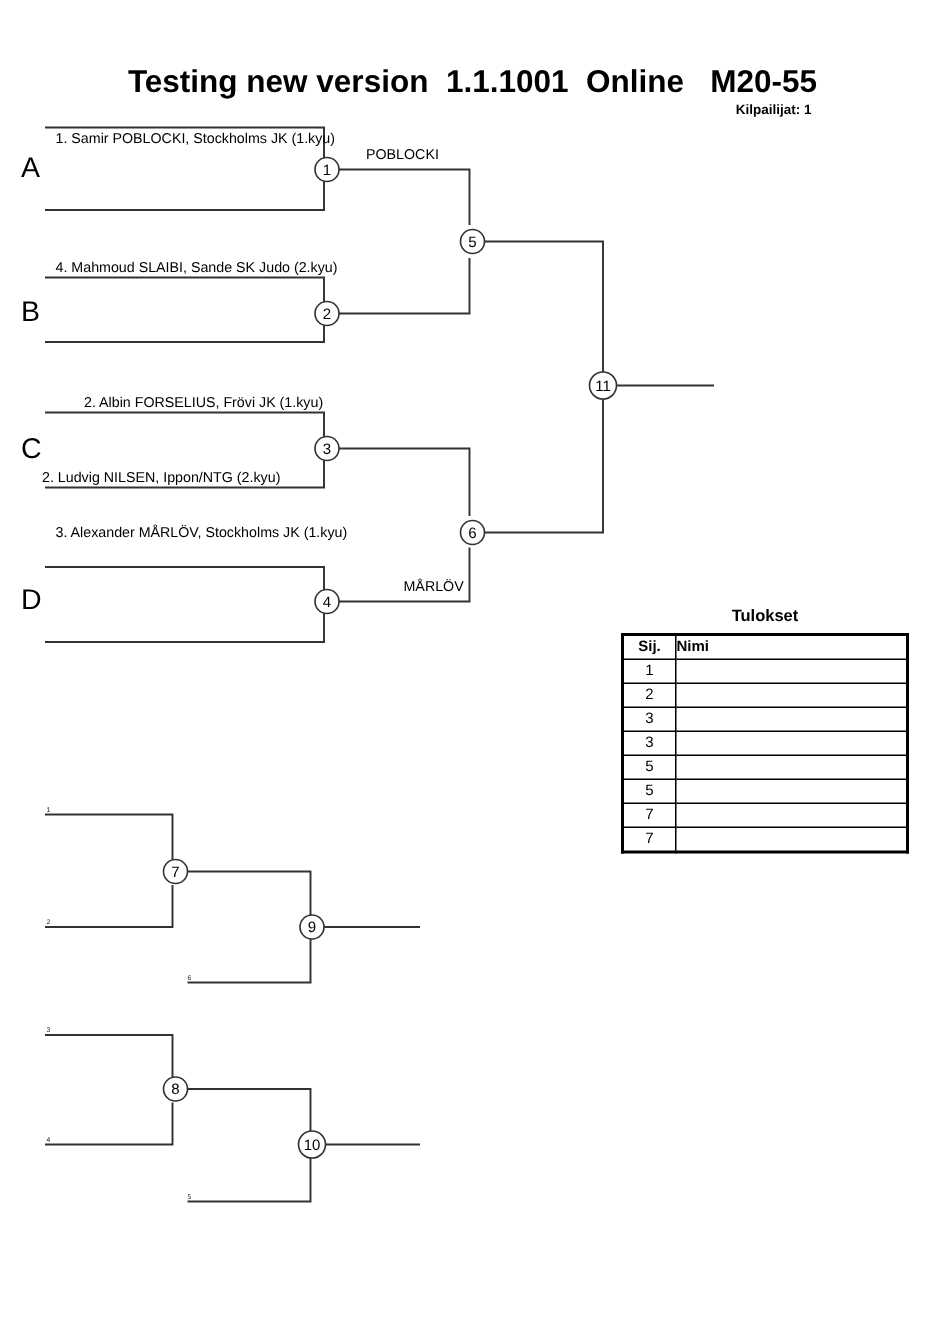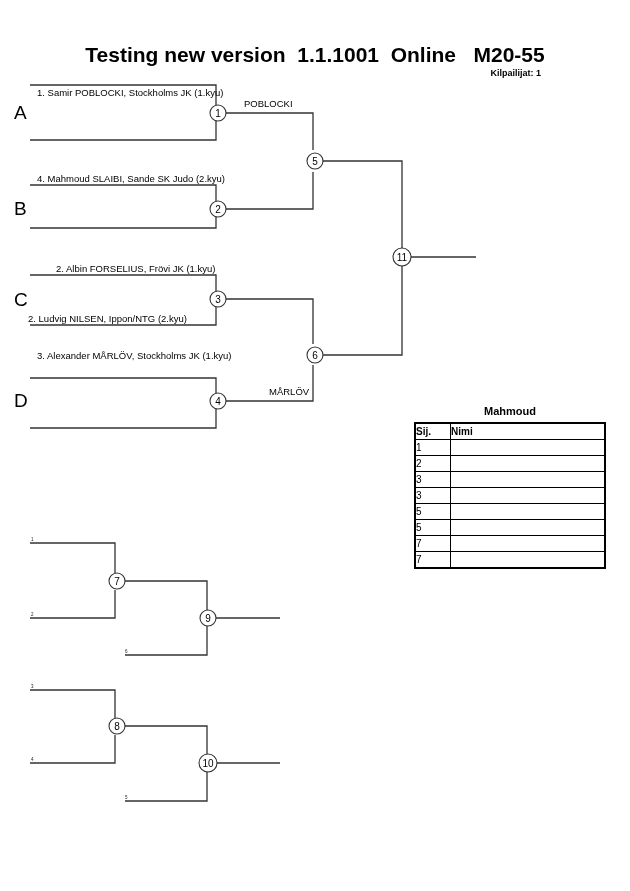--- a/index.html
+++ b/index.html
@@ -101,21 +101,21 @@
     font-size: 10px;
     padding: 0;
   }
   #results-table th {
     font-weight: bold;
     text-align: center;
   }
   #results-table th.col-rank,
   #results-table td.col-rank {
     width: 34px;
-    text-align: left;
+    text-align: center;
   }
   #results-table th.col-name,
   #results-table td.col-name {
     text-align: left;
   }
 </style>
 </head>
 <body>
 
 <div id="page">
@@ -210,21 +210,21 @@
   <div class="winner-label" style="left:230px; top:386px;padding-left:25px;">MÅRLÖV</div>
 
   <div class="seed-tag" style="left:31px; top:537px;">1</div>
   <div class="seed-tag" style="left:31px; top:612px;">2</div>
   <div class="seed-tag" style="left:125px; top:649px;">6</div>
   <div class="seed-tag" style="left:31px; top:684px;">3</div>
   <div class="seed-tag" style="left:31px; top:757px;">4</div>
   <div class="seed-tag" style="left:125px; top:795px;">5</div>
 
   <div id="results-block">
-    <div id="results-caption">Mahmoud</div>
+    <div id="results-caption">Tulokset</div>
     <table id="results-table">
       <thead>
         <tr>
           <th class="col-rank">Sij.</th>
           <th class="col-name">Nimi</th>
         </tr>
       </thead>
       <tbody id="results-body">
           <tr>
             <td class="col-rank">1</td>

